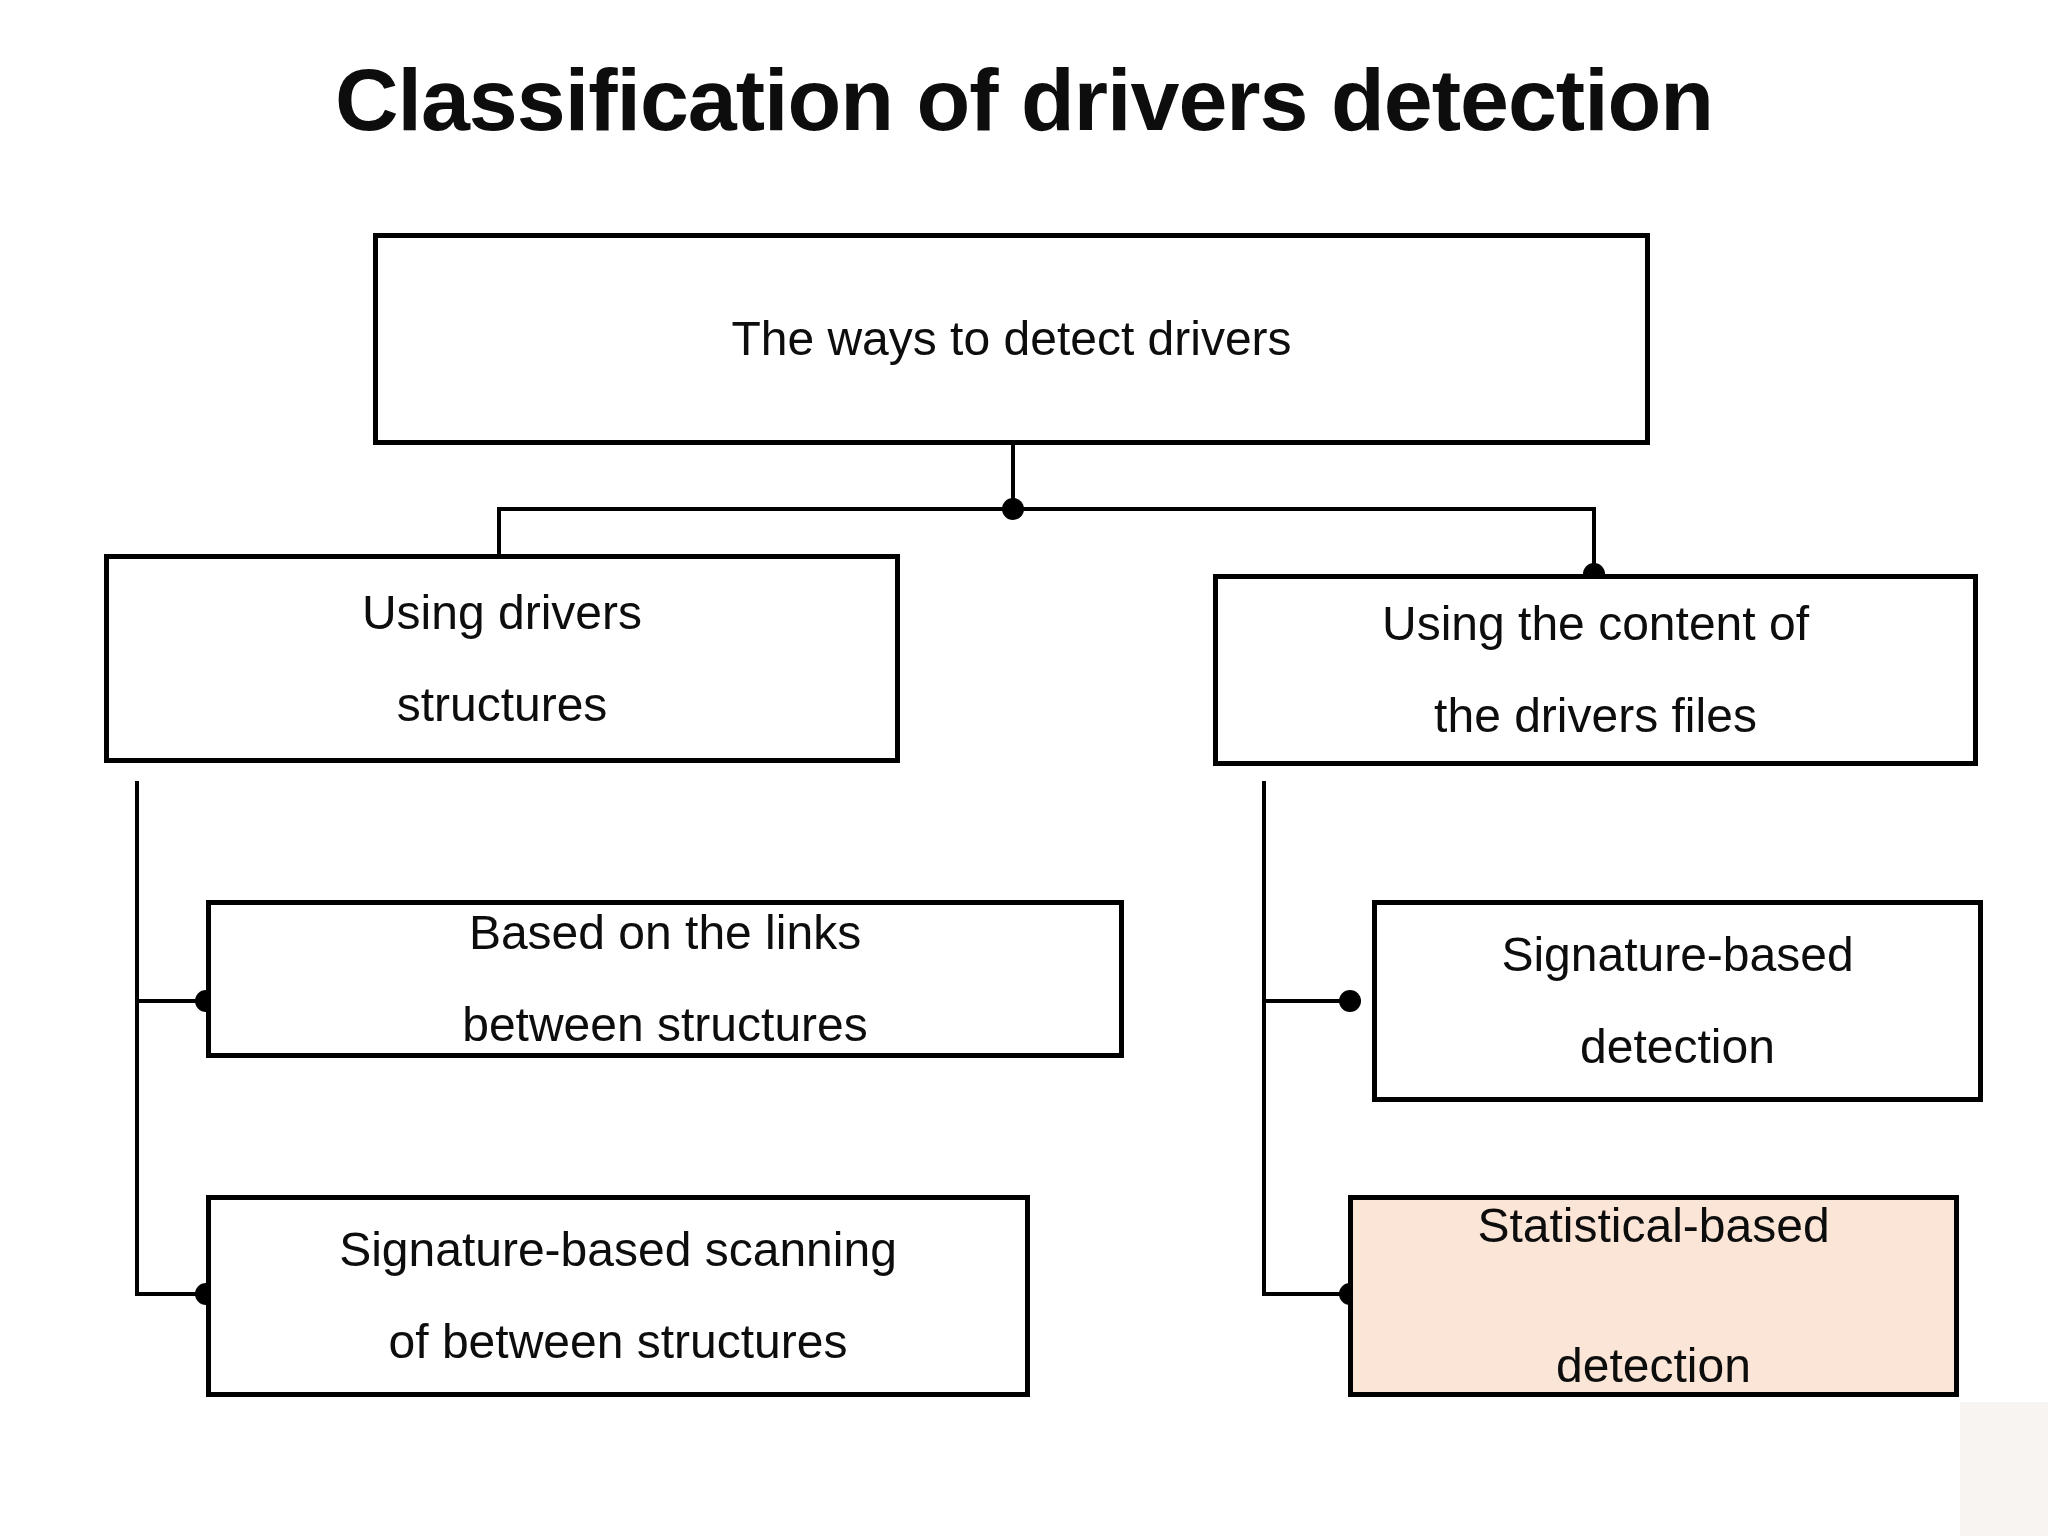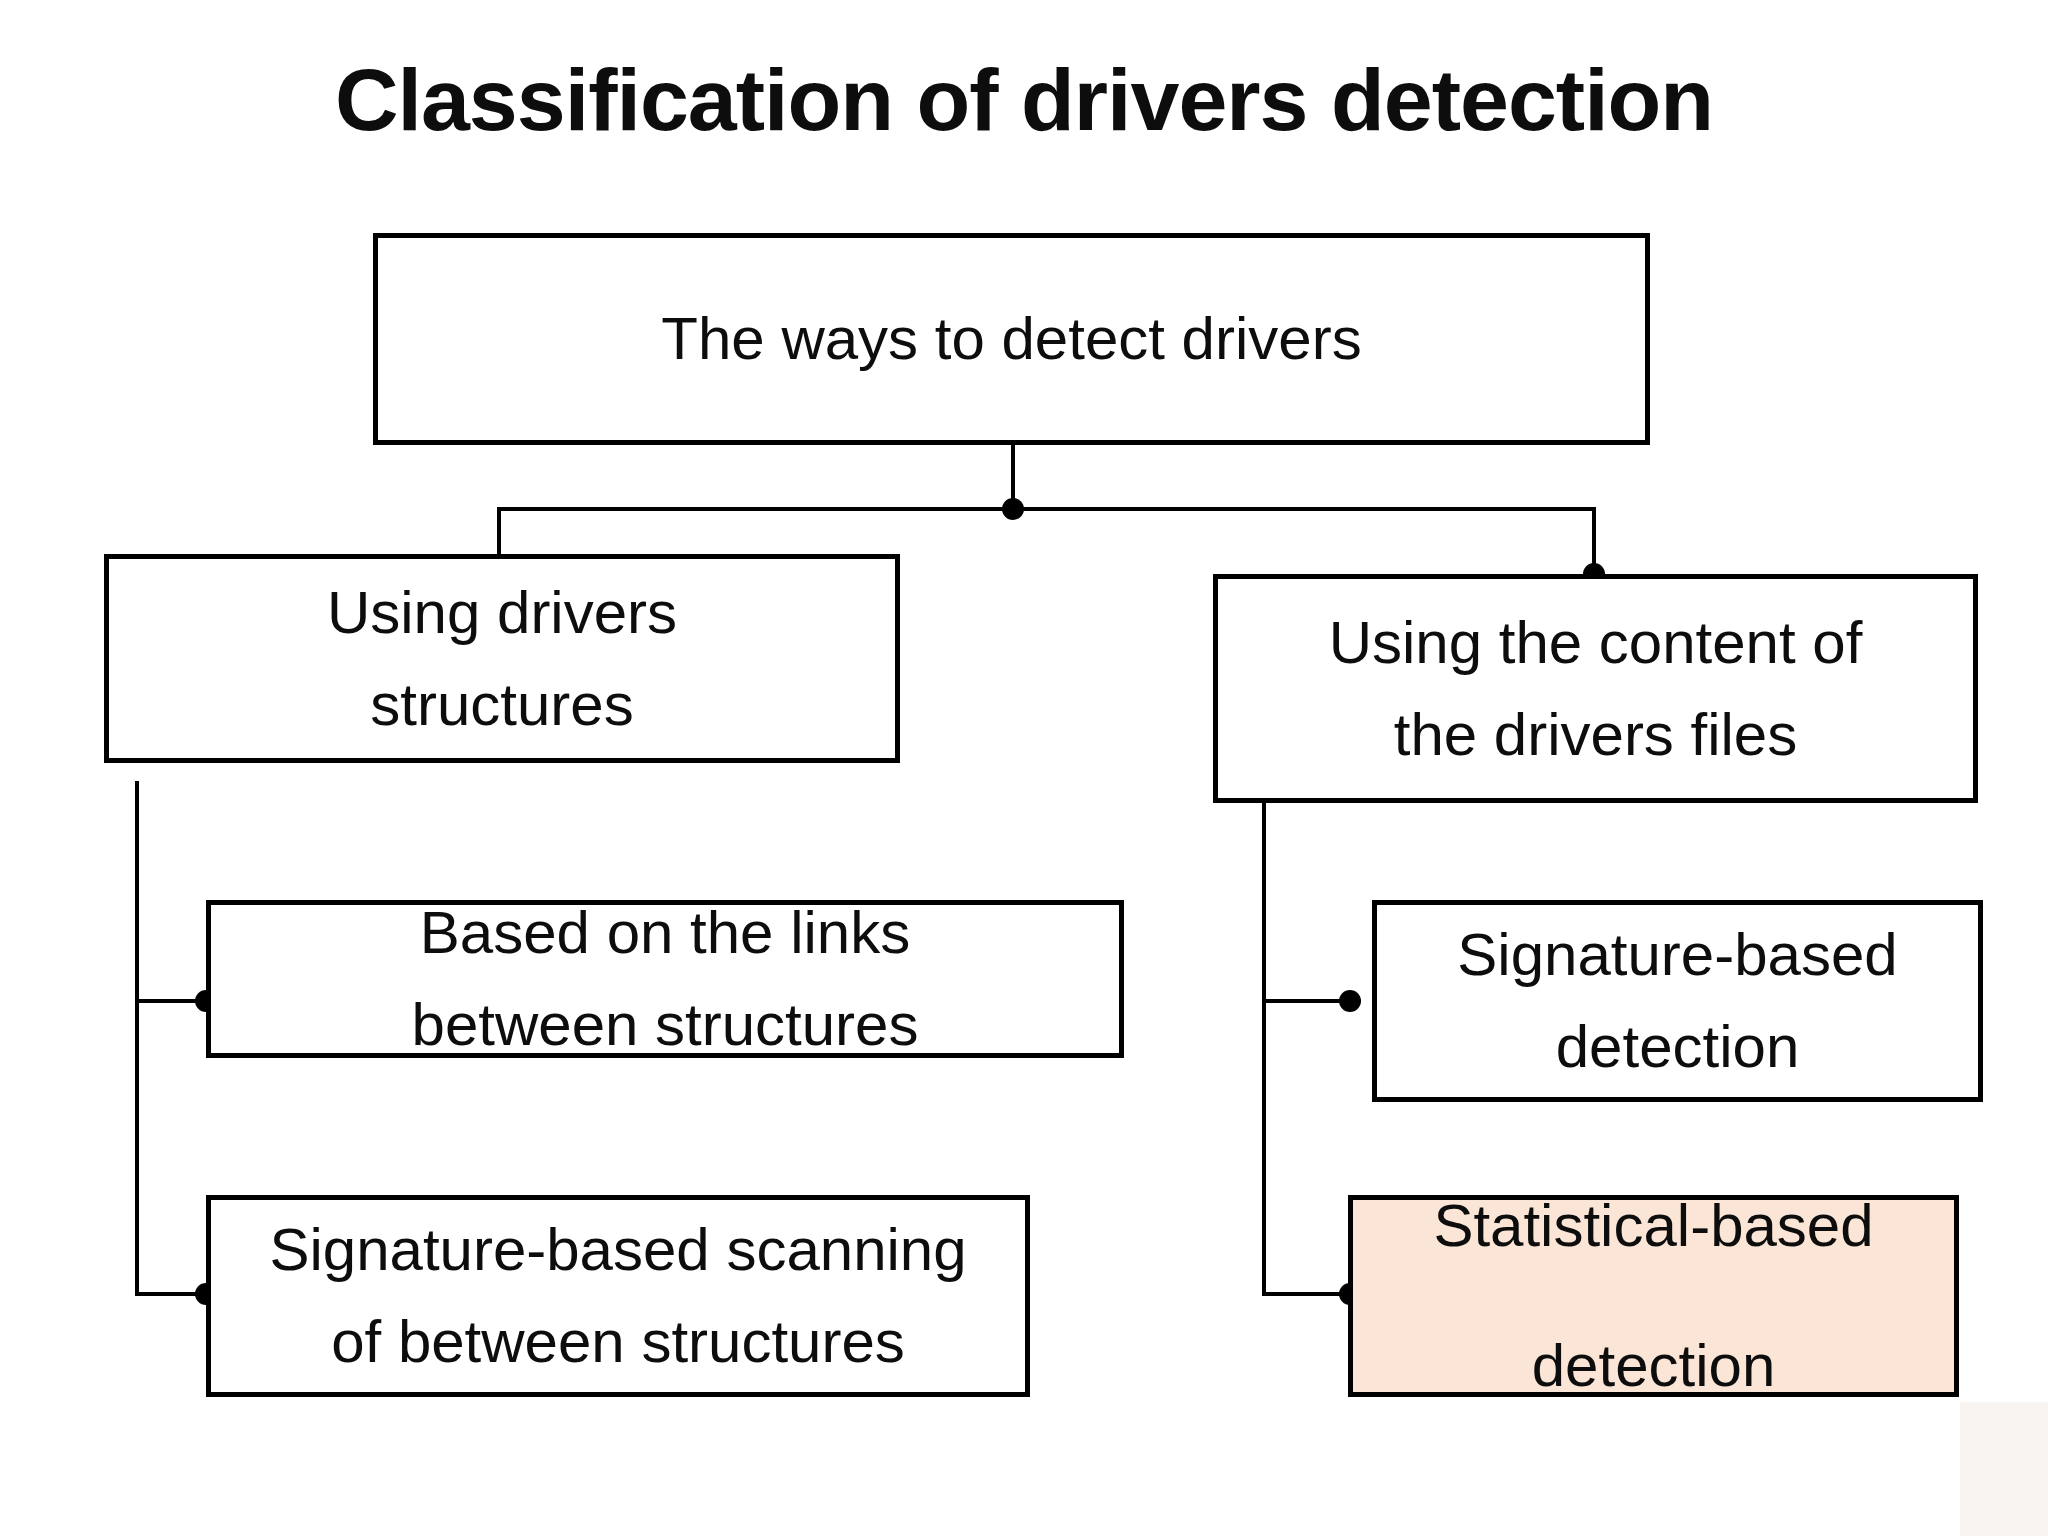--- a/index.html
+++ b/index.html
@@ -32,29 +32,29 @@
   .node {
     position: absolute;
     box-sizing: border-box;
     border: 5px solid #000000;
     background: #ffffff;
     display: flex;
     flex-direction: column;
     justify-content: center;
     align-items: center;
     text-align: center;
-    font-size: 60px;
+    font-size: 48px;
     line-height: 92px;
     color: #0d0d0d;
   }
   .node .ln { display: block; white-space: nowrap; }
 
   .node-root   { left: 373px;  top: 233px;  width: 1277px; height: 212px; }
   .node-bleft  { left: 104px;  top: 554px;  width: 796px;  height: 209px; }
-  .node-bright { left: 1213px; top: 574px;  width: 765px;  height: 229px; }
+  .node-bright { left: 1213px; top: 574px;  width: 765px;  height: 192px; }
   .node-lc1    { left: 206px;  top: 900px;  width: 918px;  height: 158px; }
   .node-lc2    { left: 206px;  top: 1195px; width: 824px;  height: 202px; }
   .node-rc1    { left: 1348px; top: 900px;  width: 611px;  height: 202px; margin-left: 24px; }
   .node-rc2    { left: 1348px; top: 1195px; width: 611px;  height: 202px; }
 
   .line {
     position: absolute;
     background: #000000;
   }
   .v-root        { left: 1011px; top: 445px;  width: 4px;    height: 66px;  }

